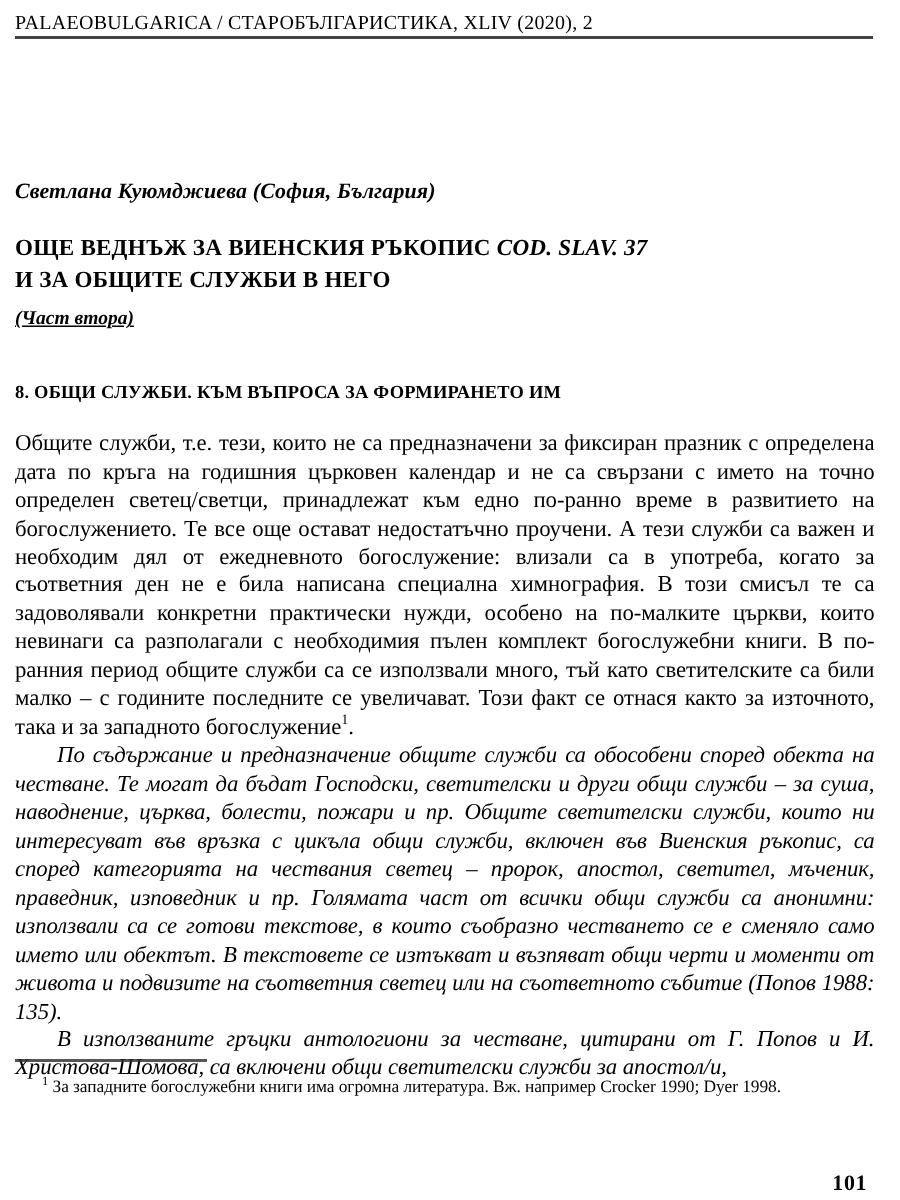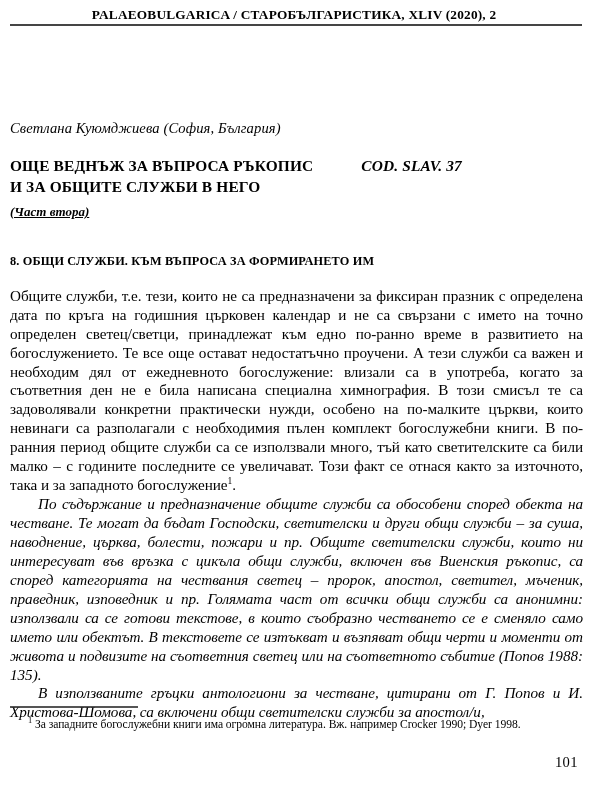--- a/index.html
+++ b/index.html
@@ -20,60 +20,58 @@
     left: 0; top: 0;
     width: 600px;
     height: 800px;
     box-sizing: border-box;
     padding: 8px 22px 0 8px;
   }
 
   
   .running-head {
     font-family: "Liberation Serif", "DejaVu Serif", serif;
-    font-weight: bold;
+    font-weight: normal;
     font-size: 13.3px;
     letter-spacing: 0.2px;
     white-space: nowrap;
     padding-left: 2px;
     line-height: 1.05;
-    text-align: center;
   }
   .head-rule {
     margin-top: 2px;
     margin-left: 2px;
     height: 2px;
     background: #2b2b2b;
     width: 572px;
     opacity: 0.88;
   }
 
   
   .title-block {
     margin-top: 94px;
     padding-left: 2px;
   }
   .author {
     font-style: italic;
-    font-weight: normal;
+    font-weight: bold;
     font-size: 14.6px;
     letter-spacing: 0.1px;
     line-height: 1.2;
     margin-top: 26px;
   }
   .article-title {
     margin-top: 19px;
     font-weight: bold;
     font-size: 15.4px;
     line-height: 1.33;
     letter-spacing: 0.15px;
   }
   .article-title .latin-italic {
     font-style: italic;
-    margin-left: 44px;
   }
   .subtitle {
     margin-top: 7px;
     font-style: italic;
     font-weight: bold;
     font-size: 13px;
     line-height: 1.2;
     text-decoration: underline;
   }
 
@@ -137,39 +135,39 @@
     font-size: 8.4px;
     vertical-align: super;
     line-height: 0;
     padding-left: 18px;
   }
 
   
   .folio {
     position: absolute;
     right: 22px;
-    bottom: 29px;
-    font-weight: normal;
+    bottom: 2px;
+    font-weight: bold;
     font-size: 14.6px;
     letter-spacing: 0.4px;
   }
 </style>
 </head>
 <body>
 
 <div class="page">
 
   <div class="running-head">PALAEOBULGARICA / СТАРОБЪЛГАРИСТИКА, XLIV (2020), 2</div>
   <div class="head-rule"></div>
 
   <div class="title-block">
     <div class="author">Светлана Куюмджиева (София, България)</div>
 
     <div class="article-title">
-      <span>ОЩЕ ВЕДНЪЖ ЗА ВЪПРОСА РЪКОПИС </span><span class="latin-italic">COD. SLAV. 37</span><br>
+      <span>ОЩЕ ВЕДНЪЖ ЗА ВИЕНСКИЯ РЪКОПИС </span><span class="latin-italic">COD. SLAV. 37</span><br>
       <span>И ЗА ОБЩИТЕ СЛУЖБИ В НЕГО</span>
     </div>
 
     <div class="subtitle">(Част втора)</div>
   </div>
 
   <div class="section-heading">8. ОБЩИ СЛУЖБИ. КЪМ ВЪПРОСА ЗА ФОРМИРАНЕТО ИМ</div>
 
   <div class="body-text">
     <p><span>Общите служби, т.е. тези, които не са предназначени за фиксиран празник с определена дата по кръга на годишния църковен календар и не са свързани с името на точно определен светец/светци, принадлежат към едно по-ранно време в развитието на богослужението. Те все още остават недостатъчно проучени. А тези служби са важен и необходим дял от ежедневното богослужение: влизали са в употреба, когато за съответния ден не е била написана специална химнография. В този смисъл те са задоволявали конкретни практически нужди, особено на по-малките църкви, които невинаги са разполагали с необходимия пълен комплект богослужебни книги. В по-ранния период общите служби са се използвали много, тъй като светителските са били малко – с годините последните се увеличават. Този факт се отнася както за източното, така и за западното богослужение</span><sup class="fn">1</sup><span>.</span></p>

